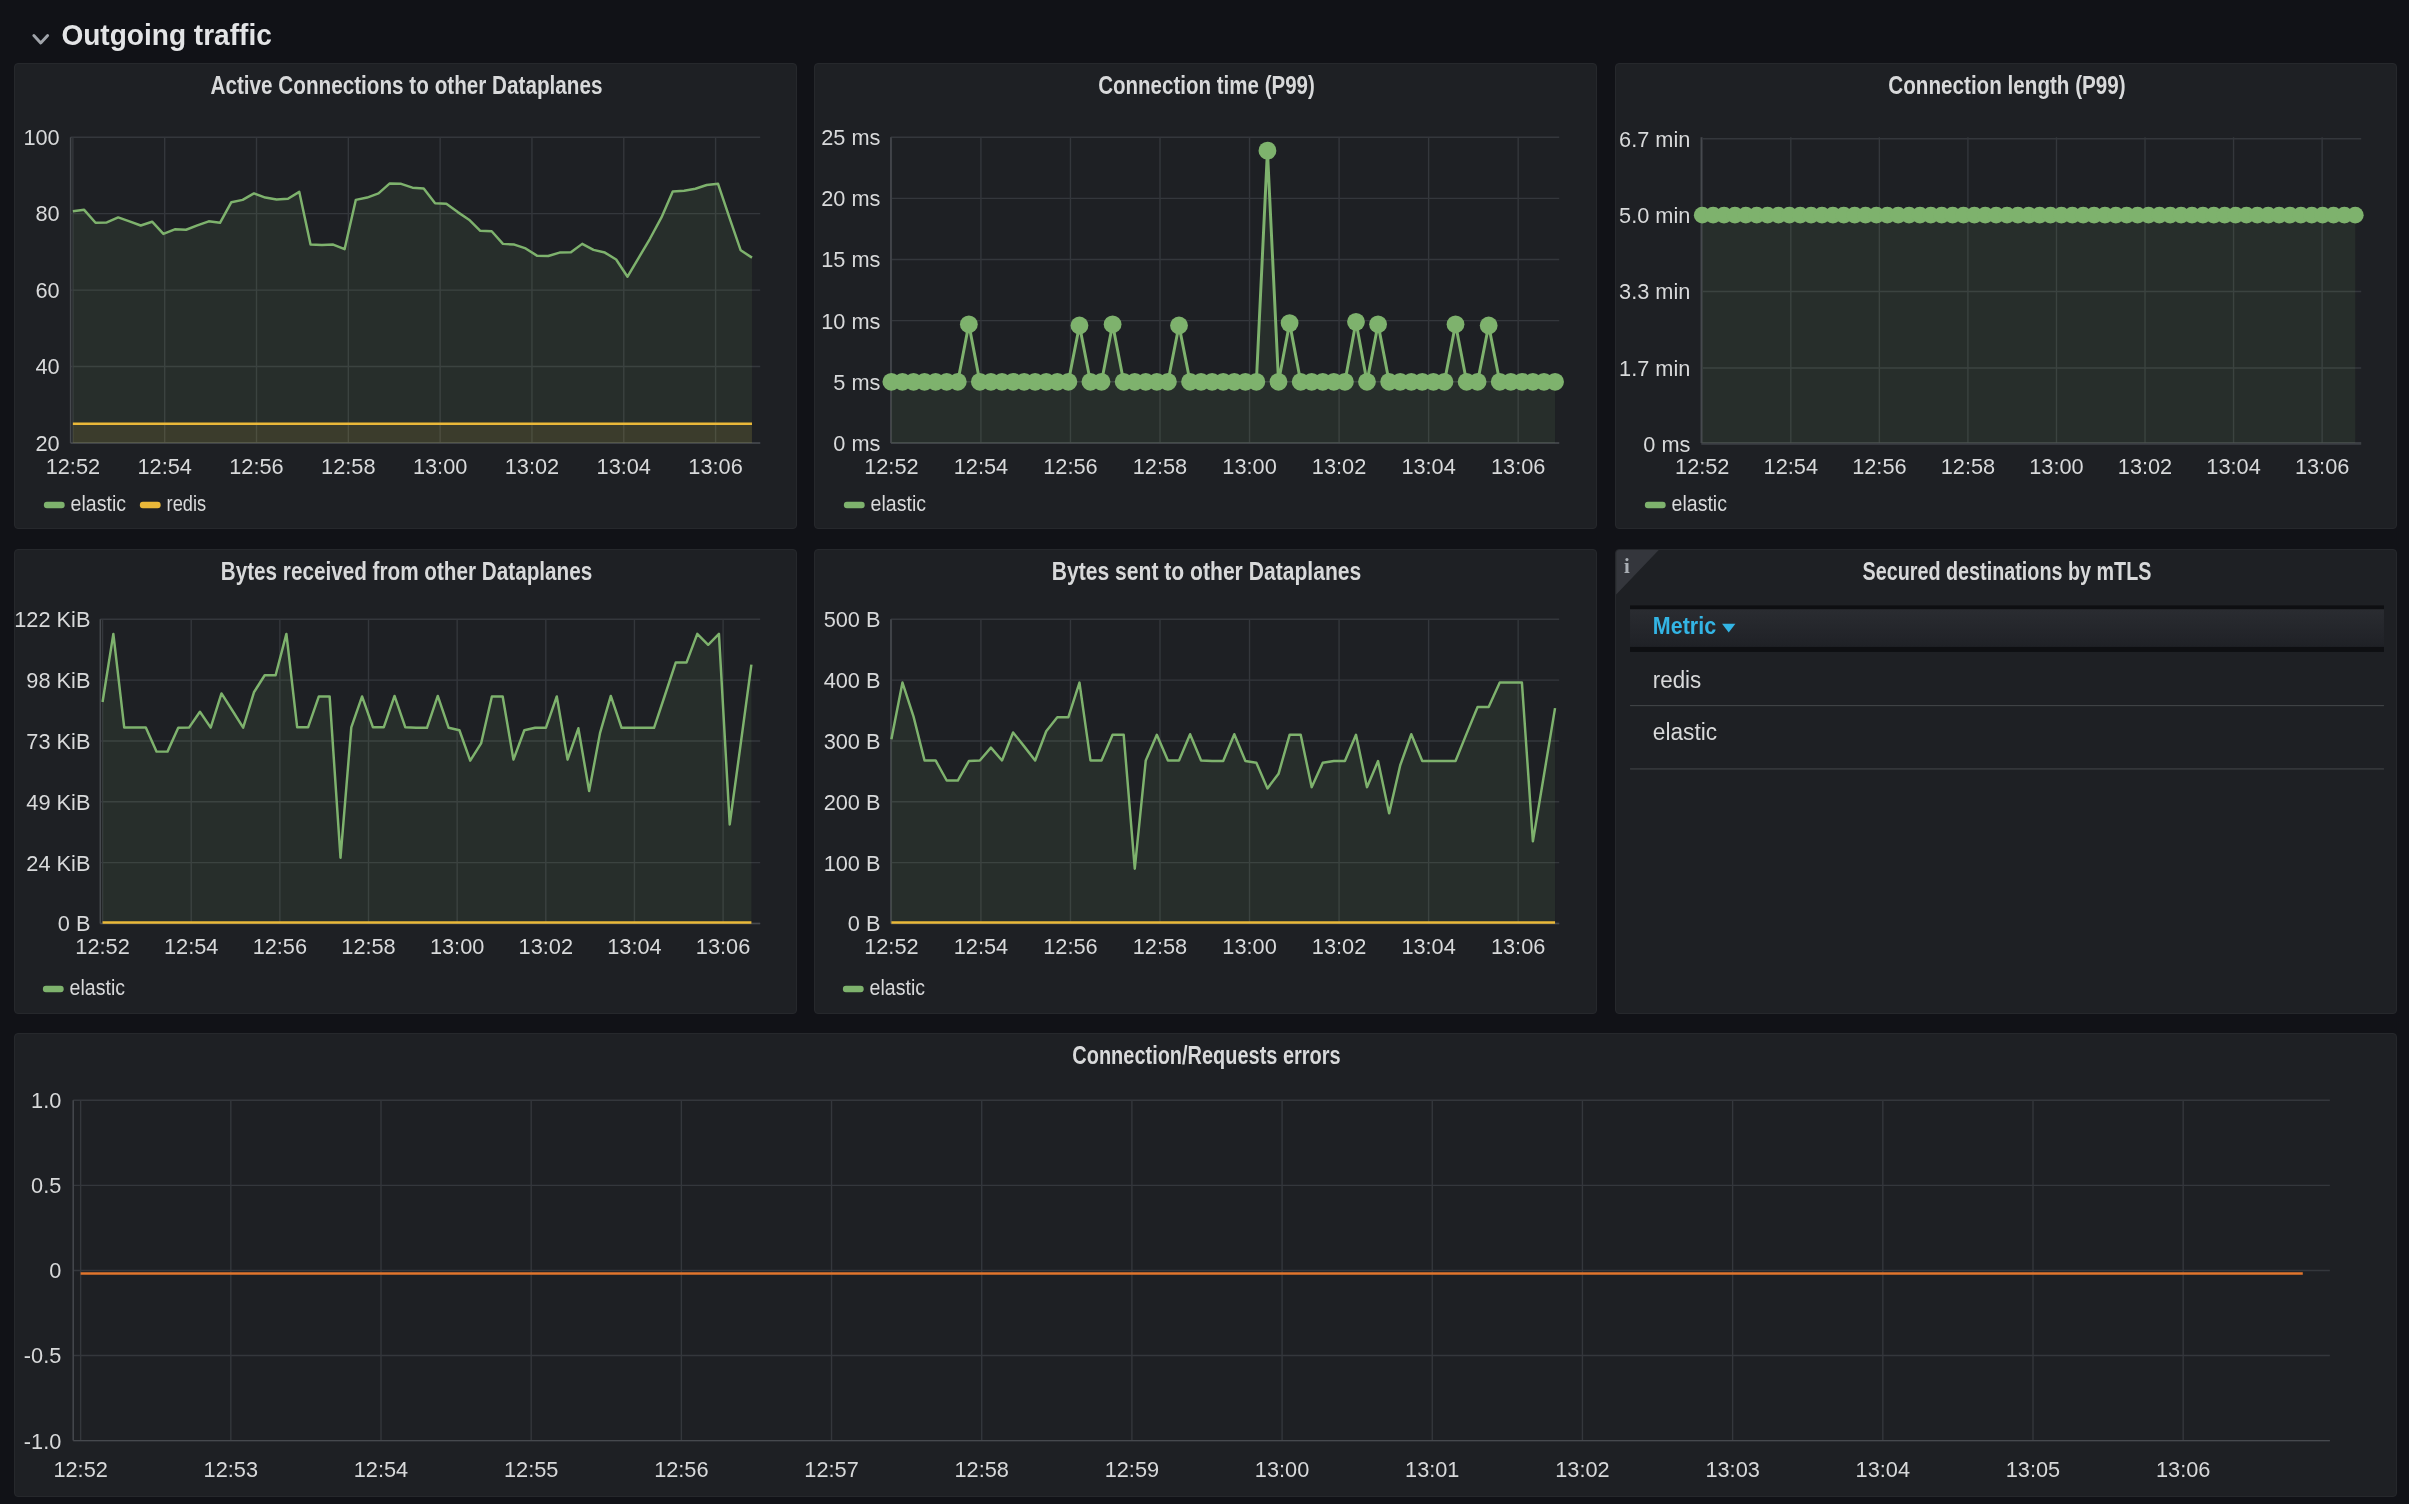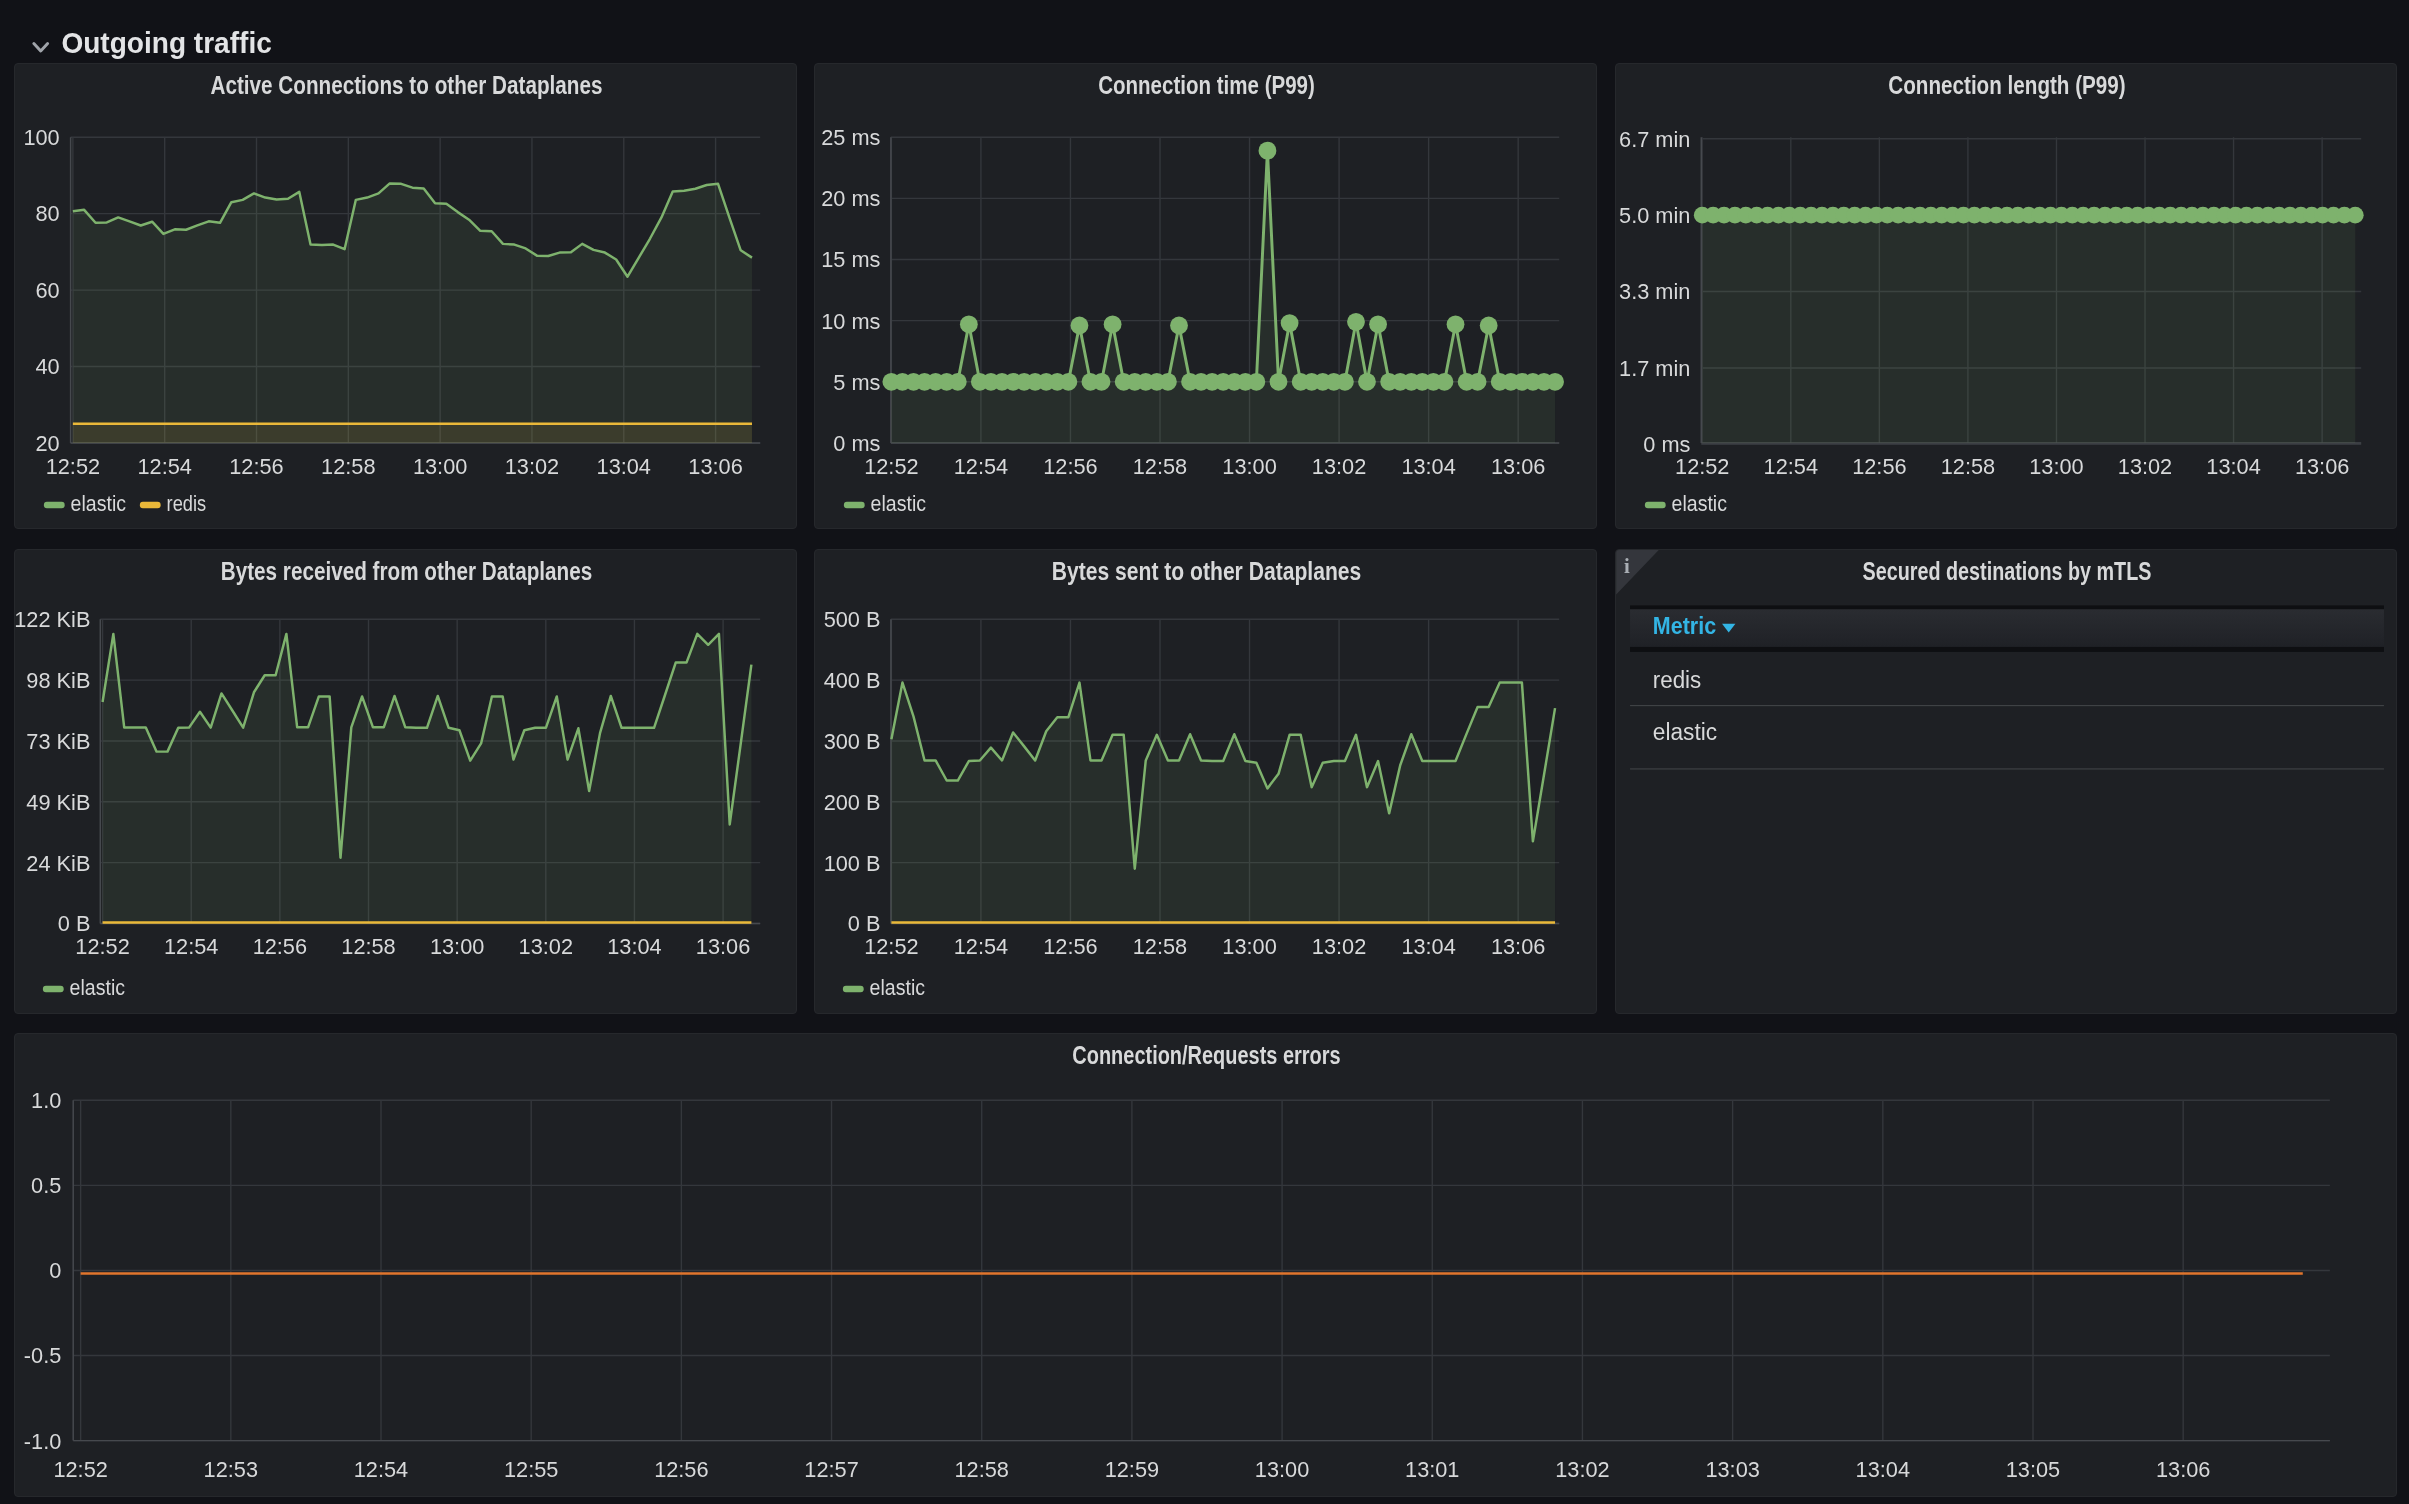--- a/index.html
+++ b/index.html
@@ -3,21 +3,21 @@
 <style>
   * { margin:0; padding:0; box-sizing:border-box; -webkit-font-smoothing:antialiased; }
   html,body { width:2410px; height:1505px; background:#111217; overflow:hidden;
     font-family:"Liberation Sans", sans-serif; }
   .panel { position:absolute; background:#1e2024; border:1px solid #26282c;
             border-radius:4px; overflow:hidden; }
   .panel svg { display:block; }
 </style></head>
 <body>
 
-<div style="position:absolute;left:0;top:16px;width:2043px;height:59px;">
+<div style="position:absolute;left:0;top:8px;width:2043px;height:59px;">
   <svg width="2410" height="59" viewBox="0 0 2434 60">
     <polyline points="26,28 33,35.5 40,28" fill="none" stroke="#a0a4aa" stroke-width="3" stroke-linecap="round" stroke-linejoin="round"></polyline>
     <text x="54" y="38" font-size="30" font-weight="700" fill="#e3e4e6" textLength="214" lengthAdjust="spacingAndGlyphs" font-family="Liberation Sans, sans-serif">Outgoing traffic</text>
   </svg>
 </div>
 <div class="panel" style="left:14px;top:63px;width:783px;height:466px;">
     <svg width="783" height="466" viewBox="0 0 791 471">
       <line x1="56" y1="74" x2="753" y2="74" stroke="#34373c" stroke-width="1.4"></line>
       <line x1="56" y1="151.2" x2="753" y2="151.2" stroke="#34373c" stroke-width="1.4"></line>
       <line x1="56" y1="228.5" x2="753" y2="228.5" stroke="#34373c" stroke-width="1.4"></line>

